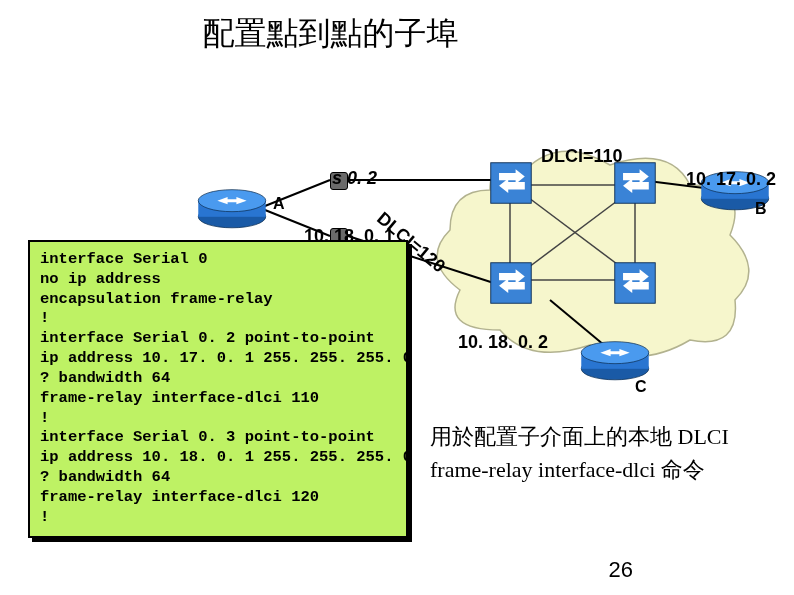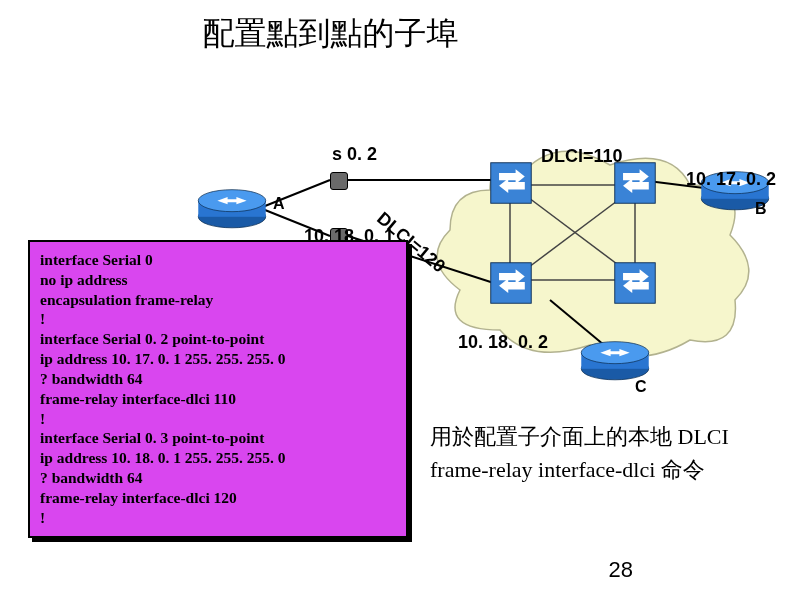--- a/index.html
+++ b/index.html
@@ -1,21 +1,21 @@
 <!DOCTYPE html>
 <html><head>
 <meta charset="utf-8">
 <style>
   * { box-sizing: border-box; margin: 0; padding: 0; }
   html, body { width: 794px; height: 595px; font-family: "Microsoft JhengHei", Arial, sans-serif; background: #fff; overflow: hidden; }
   .slide { position: relative; width: 661px; height: 595px; }
   .title { position: absolute; top: 12px; left: 0; right: 0; text-align: center; font-size: 32px; font-family: "PMingLiU", "Microsoft JhengHei", serif; }
   .page-num { position: absolute; right: 28px; bottom: 12px; font-size: 22px; }
 
-  .cfg { position: absolute; left: 28px; top: 240px; width: 380px; background: #d946ef; border: 2px solid #000; box-shadow: 4px 4px 0 #000; padding: 8px 10px; font-family: Liberation Serif, serif; font-size: 15.5px; font-weight: bold; line-height: 1.28; white-space: pre; }
+  .cfg { position: absolute; left: 28px; top: 240px; width: 380px; background: #bef264; border: 2px solid #000; box-shadow: 4px 4px 0 #000; padding: 8px 10px; font-family: Liberation Mono, monospace; font-size: 15.5px; font-weight: bold; line-height: 1.28; white-space: pre; }
   .notes { position: absolute; left: 430px; top: 420px; width: 350px; font-size: 22px; font-family: "Times New Roman", "PMingLiU", serif; line-height: 1.5; }
 
   .diag { position: absolute; left: 200px; top: 120px; width: 580px; height: 300px; }
   .diag .lbl { position: absolute; font-size: 18px; font-weight: bold; font-family: Arial, sans-serif; white-space: nowrap; }
   .rletter { position: absolute; font-size: 16px; font-weight: bold; font-family: Arial, sans-serif; color: #000; }
 
   .router { position: absolute; width: 74px; height: 44px; }
   .router svg { width: 100%; height: 100%; }
 
   .switch { position: absolute; width: 46px; height: 46px; }
@@ -125,21 +125,21 @@
           <path d="M12 14 h18 l0 -4 l10 8 l-10 8 l0 -4 h-18 z M40 32 h-18 l0 4 l-10 -8 l10 -8 l0 4 h18 z" fill="#fff"></path>
         </svg>
   </div>
   <div class="switch" style="left:412px; top:140px;">
     <svg viewBox="0 0 50 50">
           <rect x="3" y="3" width="44" height="44" fill="#3a83d6" stroke="#0d2e54"></rect>
           <path d="M12 14 h18 l0 -4 l10 8 l-10 8 l0 -4 h-18 z M40 32 h-18 l0 4 l-10 -8 l10 -8 l0 4 h18 z" fill="#fff"></path>
         </svg>
   </div>
 
-  <div class="lbl" style="left:132px; top:24px;">s 0. 2</div>
+  <div class="lbl" style="left:132px; top:48px;font-style:italic;">s 0. 2</div>
   <div class="lbl" style="left:104px; top:86px;margin-top:36px;">s 0. 3</div>
   <div class="lbl" style="left:104px; top:106px;">10. 18. 0. 1</div>
   <div class="lbl" style="left:341px; top:26px;">DLCI=110</div>
   <div class="lbl" style="left:186px; top:88px; transform:rotate(40deg); transform-origin:left top;">DLCI=120</div>
   <div class="lbl" style="left:486px; top:26px;margin-top:23px;">10. 17. 0. 2</div>
   <div class="lbl" style="left:258px; top:212px;">10. 18. 0. 2</div>
 
 </div>
 
 <pre class="cfg">interface Serial 0
@@ -155,15 +155,15 @@
 ip address 10. 18. 0. 1 255. 255. 255. 0
 ? bandwidth 64
 frame-relay interface-dlci 120
 !</pre>
 
 <div class="notes">
   <div>用於配置子介面上的本地 DLCI</div>
   <div>frame-relay interface-dlci 命令</div>
 </div>
 
-<div class="page-num">28</div>
+<div class="page-num">26</div>
 
 </div>
 
 </body></html>

